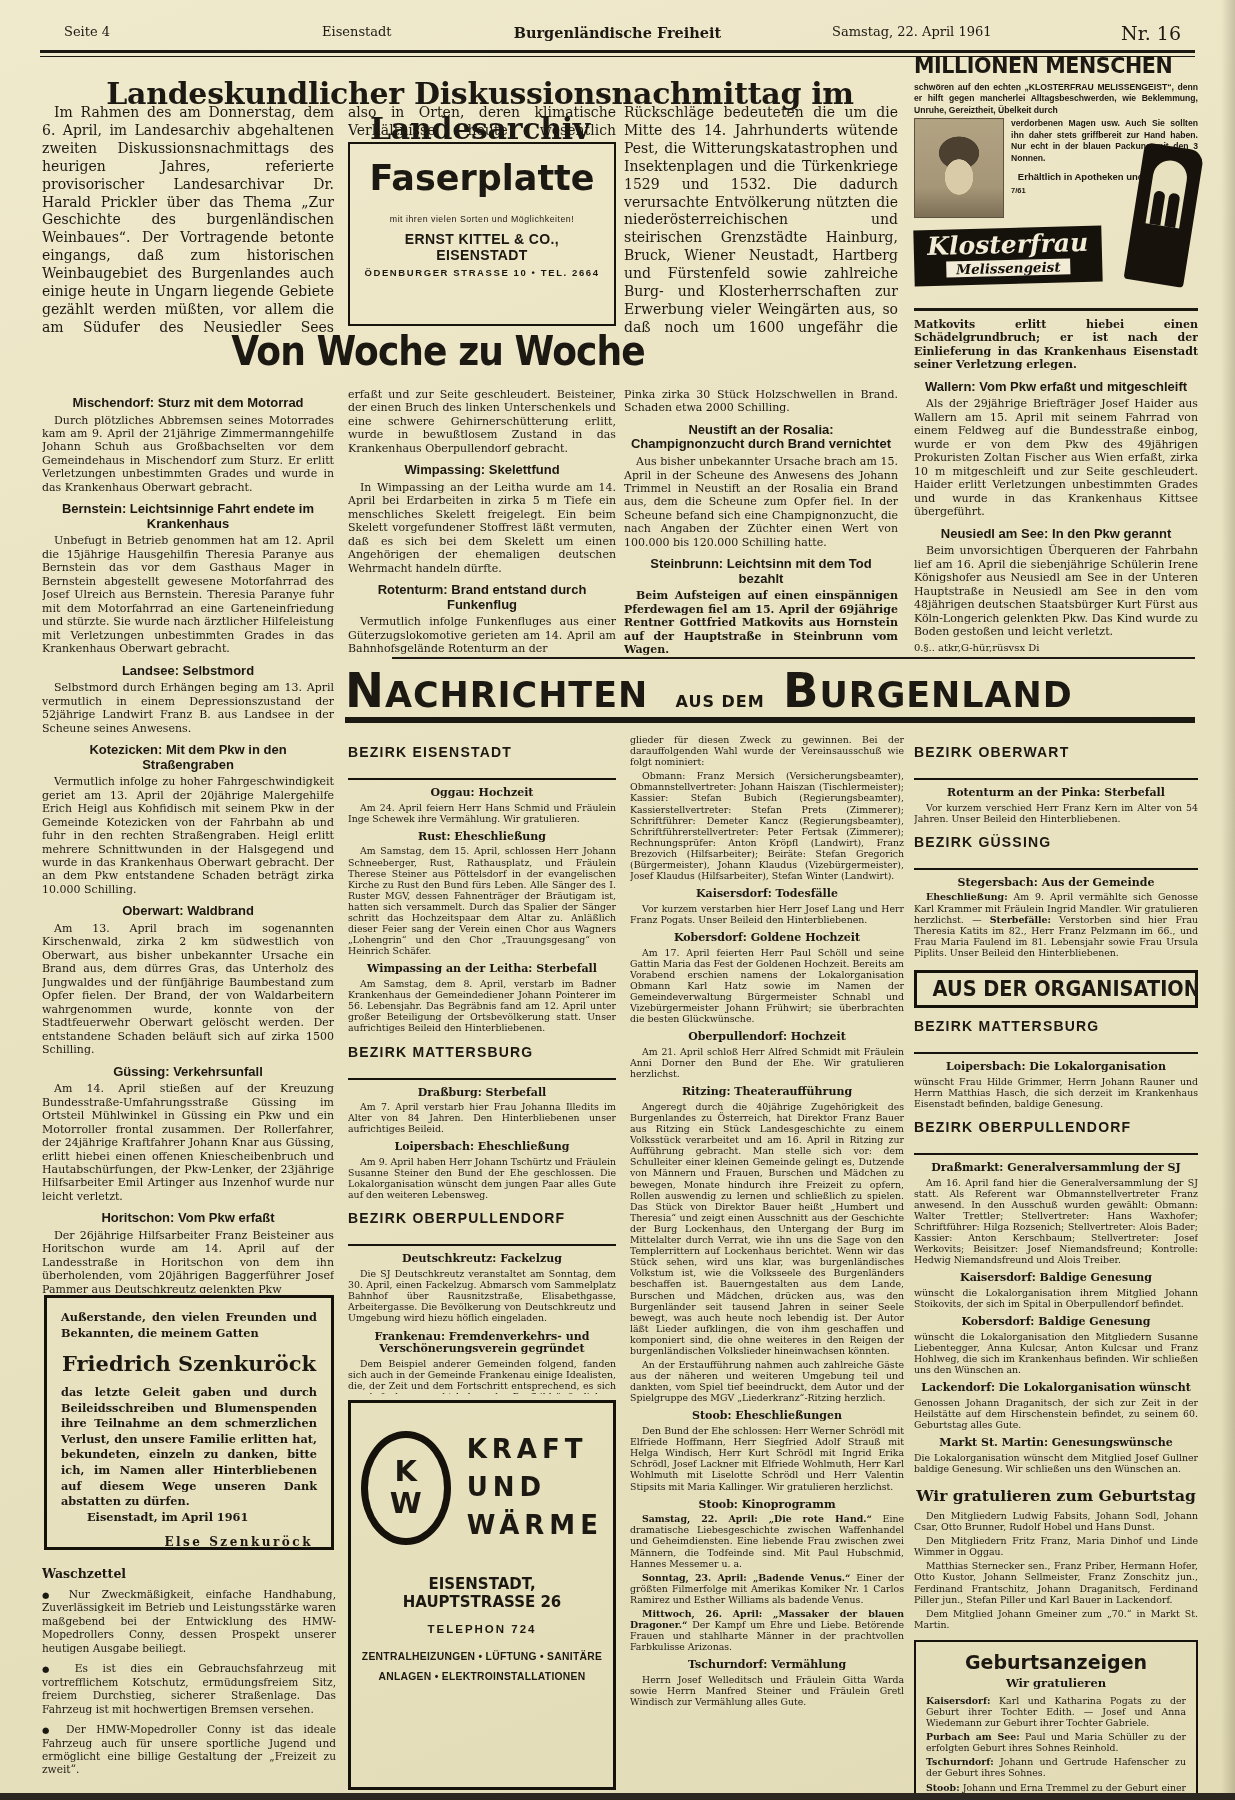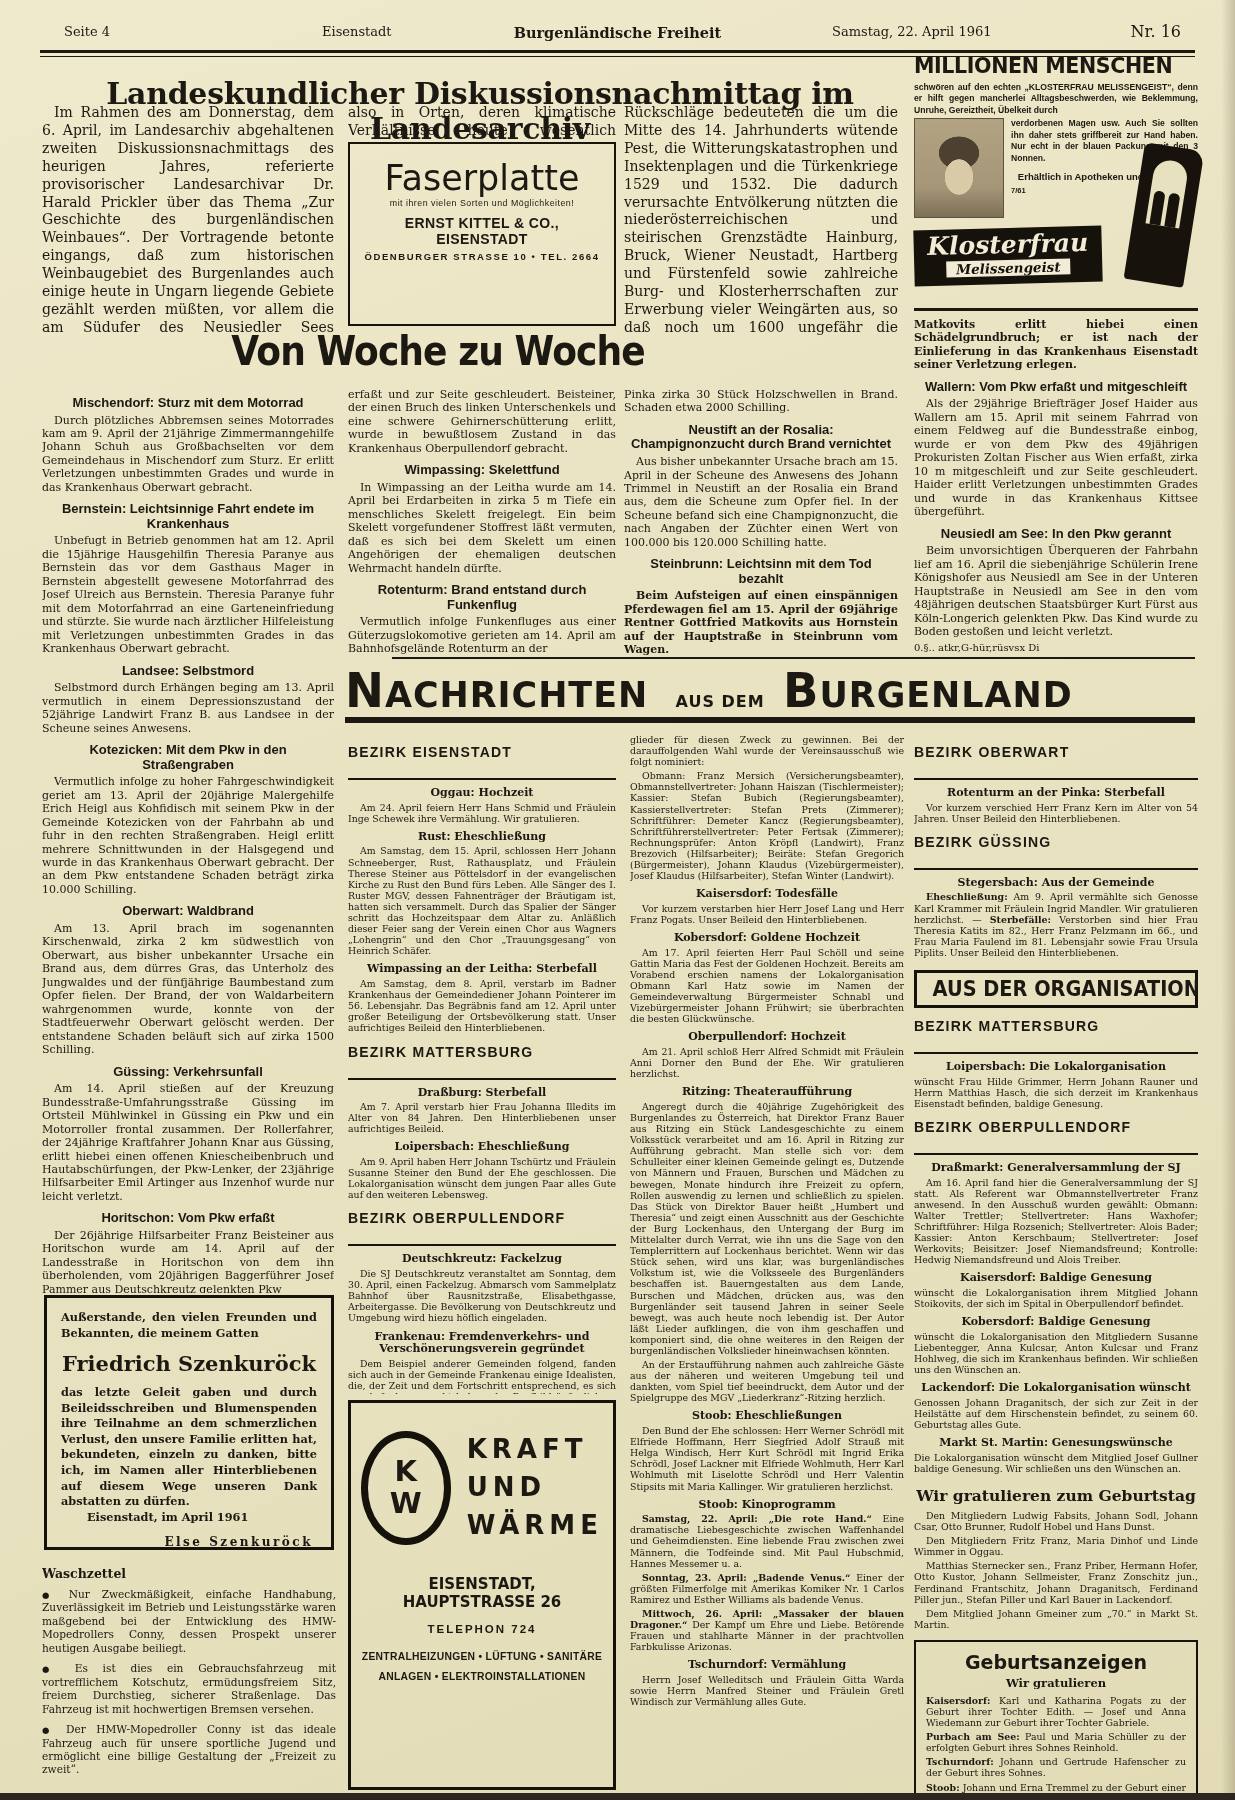--- a/index.html
+++ b/index.html
@@ -9,21 +9,21 @@
   .abs{position:absolute;}
   .rule{background:#1c1812;}
   p{margin:0 0 4px;}
   .b700{font-weight:700;}
   
   .mast{position:absolute;top:24px;left:40px;width:1155px;height:22px;font-size:13px;}
   .mast .m-page{position:absolute;left:24px;top:0;}
   .mast .m-city{position:absolute;left:282px;top:0;}
   .mast .m-paper{position:absolute;left:0;right:0;top:0;text-align:center;font-weight:700;font-size:14.5px;}
   .mast .m-date{position:absolute;left:792px;top:0;}
-  .mast .m-issue{position:absolute;right:14px;top:-2px;font-size:16px;}
+  .mast .m-issue{position:absolute;right:14px;top:-2px;font-size:19px;}
   
   .headline{position:absolute;top:76px;left:50px;width:860px;margin:0;text-align:center;
     font-weight:700;font-size:30px;letter-spacing:-0.3px;font-family:"DejaVu Serif",serif;}
   
   .lb{font-size:14px;line-height:1.28;text-align:justify;}
   .ind{text-indent:12px;}
   .wb{font-size:11px;line-height:1.225;text-align:justify;margin:0 0 4px;}
   .wh{font-family:"Liberation Sans","DejaVu Sans",sans-serif;font-weight:700;font-size:13px;
     line-height:1.12;text-align:center;margin:8px 6px 3px;}
   .nb{font-size:9.4px;line-height:1.18;text-align:justify;margin:0 0 3px;}
@@ -38,21 +38,21 @@
   .banner{position:absolute;top:662px;left:345px;width:850px;display:flex;align-items:baseline;gap:18px;
     font-family:"DejaVu Sans",sans-serif;font-weight:800;}
   .bw{display:inline-block;font-size:36px;letter-spacing:1px;transform:scaleX(.97);transform-origin:left;}
   .bw::first-letter{font-size:48px;}
   .bmid{font-size:16px;letter-spacing:1px;padding-bottom:5px;}
   
   .ad-faser{position:absolute;top:142px;left:348px;width:268px;height:184px;border:2.5px solid #17130d;
     padding:9px 12px 6px;box-sizing:border-box;text-align:center;}
   .fs-small{font-family:"Liberation Sans",sans-serif;font-size:9px;letter-spacing:1.1px;
     text-align:left;line-height:1.55;font-weight:600;}
-  .fs-brand{font-family:"DejaVu Sans",sans-serif;font-weight:400;font-size:35px;margin:5px 0 0;}
+  .fs-brand{font-family:"DejaVu Sans",sans-serif;font-weight:700;font-size:35px;margin:5px 0 16px;}
   .fs-tag{font-family:"Liberation Sans",sans-serif;font-size:8.8px;letter-spacing:.5px;margin-bottom:7px;}
   .fs-co{font-family:"Liberation Sans",sans-serif;font-weight:800;font-size:14px;letter-spacing:.4px;}
   .fs-addr{font-family:"Liberation Sans",sans-serif;font-weight:700;font-size:9.5px;letter-spacing:1.6px;margin-top:4px;}
   
   .ad-kf{position:absolute;top:54px;left:914px;width:284px;height:252px;}
   .kf-title{font-family:"DejaVu Sans",sans-serif;font-weight:800;font-size:21px;letter-spacing:-0.4px;
     transform:scaleX(.98);transform-origin:left;margin:0 0 4px;white-space:nowrap;}
   .kf-b{font-family:"Liberation Sans",sans-serif;font-weight:700;font-size:8.6px;line-height:1.33;text-align:justify;margin:0;}
   .kf-row{display:flex;gap:7px;margin-top:2px;}
   .kf-photo{flex:0 0 88px;height:98px;border:1px solid #5d5140;

